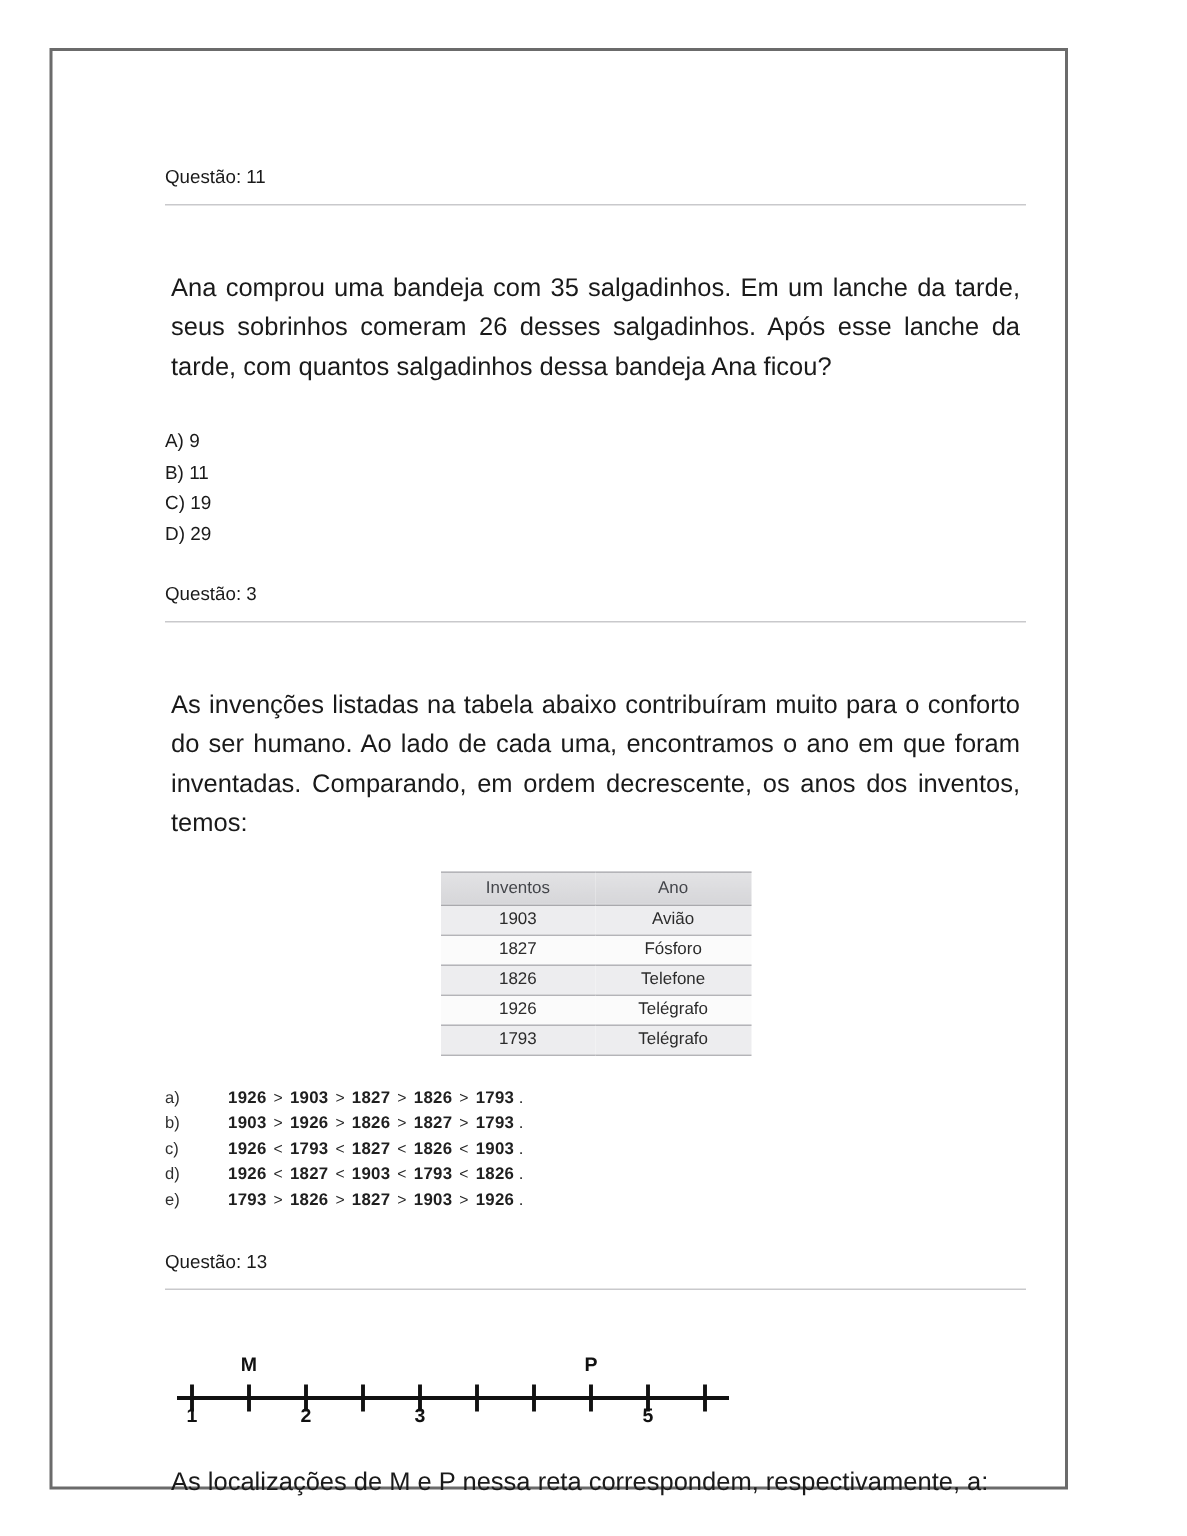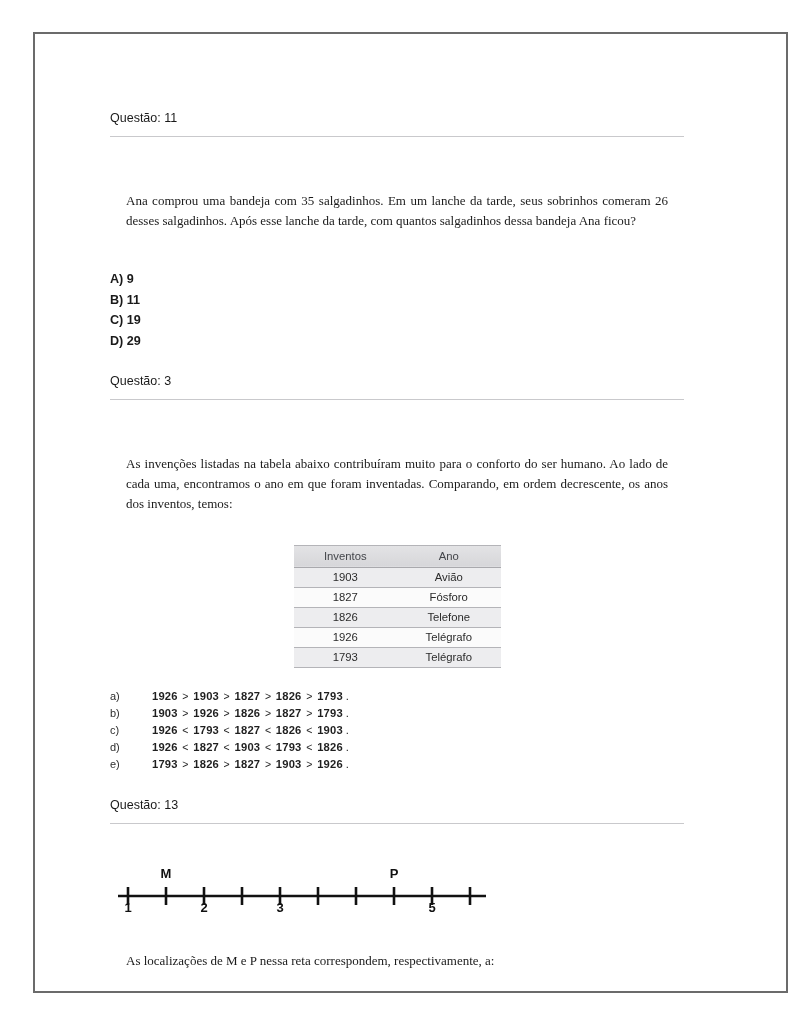--- a/index.html
+++ b/index.html
@@ -13,21 +13,21 @@
     font-family: "Liberation Sans", sans-serif;
     color: #1a1a1a;
     position: relative;
     overflow: hidden;
   }
 
   .page-sheet {
     position: absolute;
     left: 33px;
     top: 32px;
-    width: 755px;
+    width: 679px;
     height: 961px;
     border: 2px solid #6b6b6b;
     background: #ffffff;
     box-sizing: border-box;
   }
 
   .content {
     position: absolute;
     left: 75px;
     top: 76px;
@@ -44,45 +44,43 @@
   .q-rule {
     height: 1px;
     background: #c9c9cc;
     border: 0;
     margin: 9px 0 0 0;
     width: 100%;
   }
 
   
   .q-body {
-    font-size: 13px;
+    font-size: 17px;
     line-height: 1.56;
     text-align: justify;
-    margin: 16px;
+    margin: 4px;
     color: #1a1a1a;
-    font-family: Liberation Serif, serif;
   }
   .q-body.nojustify { text-align: left; }
 
   .spacer-lg { height: 38px; }
   .spacer-md { height: 22px; }
   .spacer-sm { height: 14px; }
   .spacer-xs { height: 9px; }
 
   
   .opt-list {
     list-style: none;
     margin: 0;
     padding: 0;
   }
   .opt-list li {
     font-size: 12.6px;
     line-height: 1.62;
     color: #1a1a1a;
-    font-weight: bold;
   }
 
   
   .table-wrap {
     display: flex;
     justify-content: center;
     margin: 0;
     align-items: flex-end;
   }
   table.inventions {

